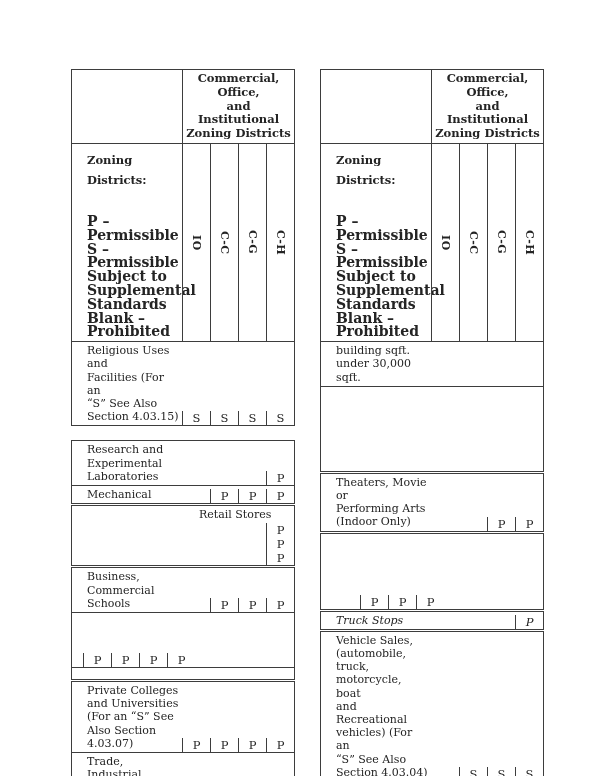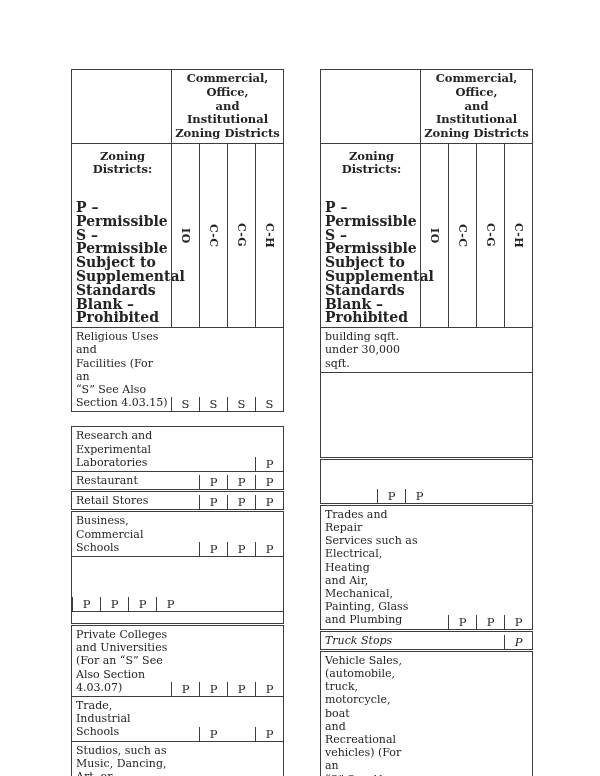--- a/index.html
+++ b/index.html
@@ -4,42 +4,42 @@
 <style>
   * { box-sizing: border-box; margin: 0; padding: 0; }
   html, body { background: #fff; }
   body { width: 600px; height: 776px; font-family: "DejaVu Serif", serif; }
   .page { position: relative; width: 600px; height: 776px; background: var(--bg, #fff); color: var(--fg, #242424); overflow: hidden; }
 
   .ztable { position: absolute; top: 69px; display: flex; flex-direction: column; }
   .t0 { left: 71px; }
   .t1 { left: 320px; }
 
-  .row { display: flex; border: 1px solid var(--bd, #3d3d3d); background: #fff; }
+  .row { display: flex; border: 1px solid var(--bd, #3d3d3d); background: #fff; padding-left: 11px; }
   .label-cell { width: 99px; padding: 2px 2px 2px 4px; font-size: 11px; line-height: 13.2px; white-space: pre-line; }
   .val-cell { width: 28px; border-left: 1px solid var(--bd, #3d3d3d); display: flex; align-items: center; justify-content: center; font-size: 11.5px; }
 
   .header1 { min-height: 54px; }
   .group-cell { width: 112px; border-left: 1px solid var(--bd, #3d3d3d); display: flex; align-items: center; justify-content: center; text-align: center; font-weight: bold; font-size: 11.5px; line-height: 13.8px; white-space: pre-line; padding: 2px; }
 
   .header2 { min-height: 128px; margin-top: -1px; }
   .header2 .label-cell { padding-top: 6px; }
-  .legend-title { text-align: center; font-weight: bold; font-size: 11.5px; line-height: 13px; }
+  .legend-title { font-weight: bold; font-size: 11.5px; line-height: 20px; }
   .legend-body { margin-top: 25px; font-weight: bold; font-size: 14px; line-height: 13.8px; white-space: pre-line; }
   .vert { writing-mode: vertical-rl; font-weight: bold; font-size: 11px; letter-spacing: 0.5px; }
 
   .body { display: flex; flex-direction: column; margin-top: -1px; }
   .body .row { margin-top: -1px; align-items: flex-end; }
   .body .row:first-child { margin-top: 0; }
 
   
   .t0 .body .row:nth-child(1)  { min-height: 53px; }
   .t0 .body .row:nth-child(2)  { min-height: 43px; margin-top: 14px; }
   .t0 .body .row:nth-child(3)  { min-height: 15px; }
-  .t0 .body .row:nth-child(4)  { min-height: 17px; }
+  .t0 .body .row:nth-child(4)  { min-height: 17px; flex-direction: column; }
   .t0 .body .row:nth-child(5)  { min-height: 45px; }
   .t0 .body .row:nth-child(6)  { min-height: 56px; }
   .t0 .body .row:nth-child(7)  { min-height: 13px; }
   .t0 .body .row:nth-child(8)  { min-height: 69px; }
   .t0 .body .row:nth-child(9)  { min-height: 28px; }
   .t0 .body .row:nth-child(10) { min-height: 70px; }
   .t0 .body .row:nth-child(11) { min-height: 52px; }
 
   
   .t1 .body .row:nth-child(1)  { min-height: 30px; }
@@ -104,21 +104,21 @@
         <div class="row">
           <div class="label-cell">Research and
 Experimental
 Laboratories</div>
           <div class="val-cell"></div>
           <div class="val-cell"></div>
           <div class="val-cell"></div>
           <div class="val-cell">P</div>
         </div>
         <div class="row">
-          <div class="label-cell">Restaurant</div>
+          <div class="label-cell">Mechanical</div>
           <div class="val-cell"></div>
           <div class="val-cell">P</div>
           <div class="val-cell">P</div>
           <div class="val-cell">P</div>
         </div>
         <div class="row">
           <div class="label-cell">Retail Stores</div>
           <div class="val-cell"></div>
           <div class="val-cell">P</div>
           <div class="val-cell">P</div>
@@ -214,33 +214,29 @@
           <div class="val-cell"></div>
           <div class="val-cell"></div>
         </div>
         <div class="row">
           <div class="val-cell"></div>
           <div class="val-cell"></div>
           <div class="val-cell"></div>
           <div class="val-cell"></div>
         </div>
         <div class="row">
-          <div class="val-cell"></div>
-          <div class="val-cell"></div>
-          <div class="val-cell">P</div>
-          <div class="val-cell">P</div>
-        </div>
-        <div class="row">
-          <div class="label-cell">Trades and Repair
-Services such as
-Electrical, Heating
-and Air,
-Mechanical,
-Painting, Glass
-and Plumbing</div>
+          <div class="label-cell">Theaters, Movie or
+Performing Arts
+(Indoor Only)</div>
+          <div class="val-cell"></div>
+          <div class="val-cell"></div>
+          <div class="val-cell">P</div>
+          <div class="val-cell">P</div>
+        </div>
+        <div class="row">
           <div class="val-cell"></div>
           <div class="val-cell">P</div>
           <div class="val-cell">P</div>
           <div class="val-cell">P</div>
         </div>
         <div class="row">
           <div class="label-cell">Truck Stops</div>
           <div class="val-cell"></div>
           <div class="val-cell"></div>
           <div class="val-cell"></div>

